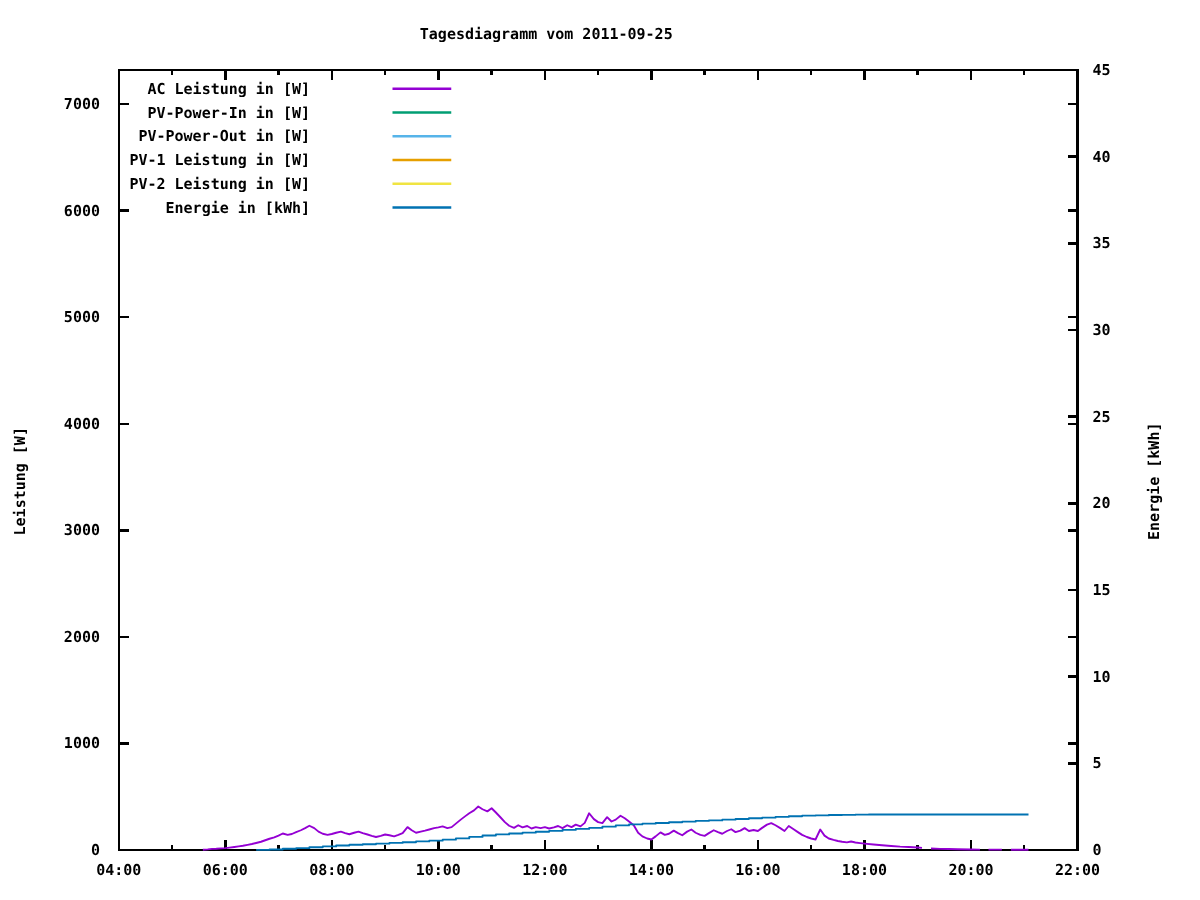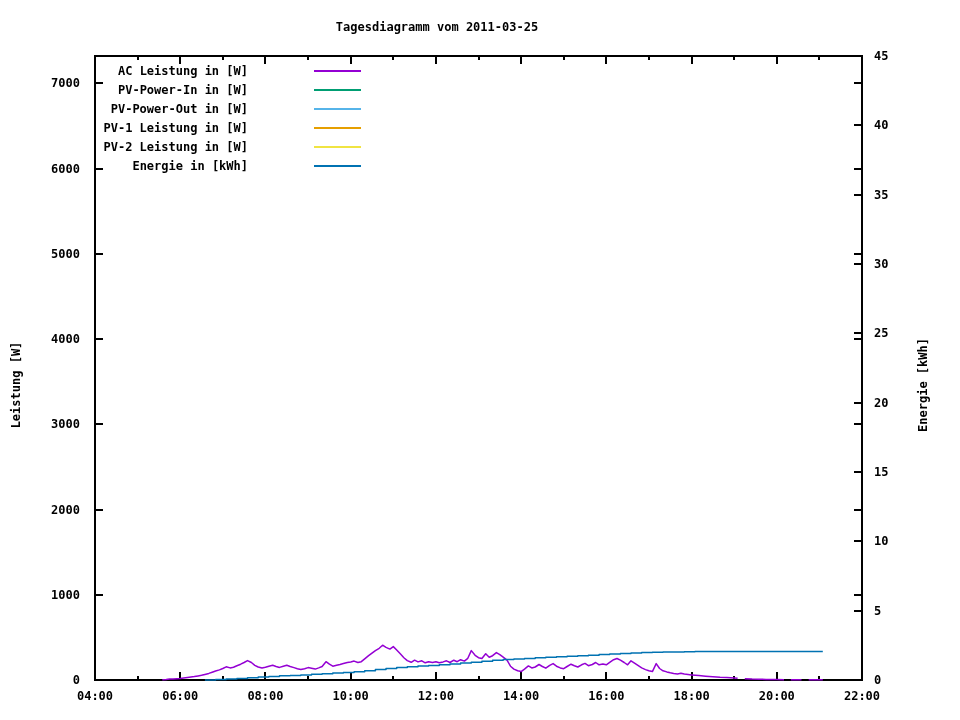--- a/index.html
+++ b/index.html
@@ -9,21 +9,21 @@
   #title{left:0;top:20px;width:874px;text-align:center;}
   #y1label{left:16px;top:385px;transform:translate(-50%,-50%) rotate(-90deg);}
   #y2label{left:923px;top:385px;transform:translate(-50%,-50%) rotate(-90deg);}
   svg{position:absolute;left:0;top:0;}
   svg text{font:bold 12px "DejaVu Sans Mono", monospace;fill:#000;}
 </style>
 </head>
 <body>
 
 <div id="canvas">
-  <div class="txt" id="title">Tagesdiagramm vom 2011-03-25</div>
+  <div class="txt" id="title">Tagesdiagramm vom 2011-09-25</div>
   <div class="txt" id="y1label">Leistung [W]</div>
   <div class="txt" id="y2label">Energie [kWh]</div>
   <svg id="plot" width="960" height="720">
       <rect x="95" y="56" width="767" height="624" stroke="#000" stroke-width="2" shape-rendering="crispEdges" fill="none"></rect>
       <line x1="95" y1="680" x2="95" y2="672" stroke="#000" stroke-width="2" shape-rendering="crispEdges" fill="none"></line>
       <line x1="95" y1="56" x2="95" y2="64" stroke="#000" stroke-width="2" shape-rendering="crispEdges" fill="none"></line>
       <line x1="137.61111111111111" y1="680" x2="137.61111111111111" y2="676" stroke="#000" stroke-width="2" shape-rendering="crispEdges" fill="none"></line>
       <line x1="137.61111111111111" y1="56" x2="137.61111111111111" y2="60" stroke="#000" stroke-width="2" shape-rendering="crispEdges" fill="none"></line>
       <line x1="180.22222222222223" y1="680" x2="180.22222222222223" y2="672" stroke="#000" stroke-width="2" shape-rendering="crispEdges" fill="none"></line>
       <line x1="180.22222222222223" y1="56" x2="180.22222222222223" y2="64" stroke="#000" stroke-width="2" shape-rendering="crispEdges" fill="none"></line>

